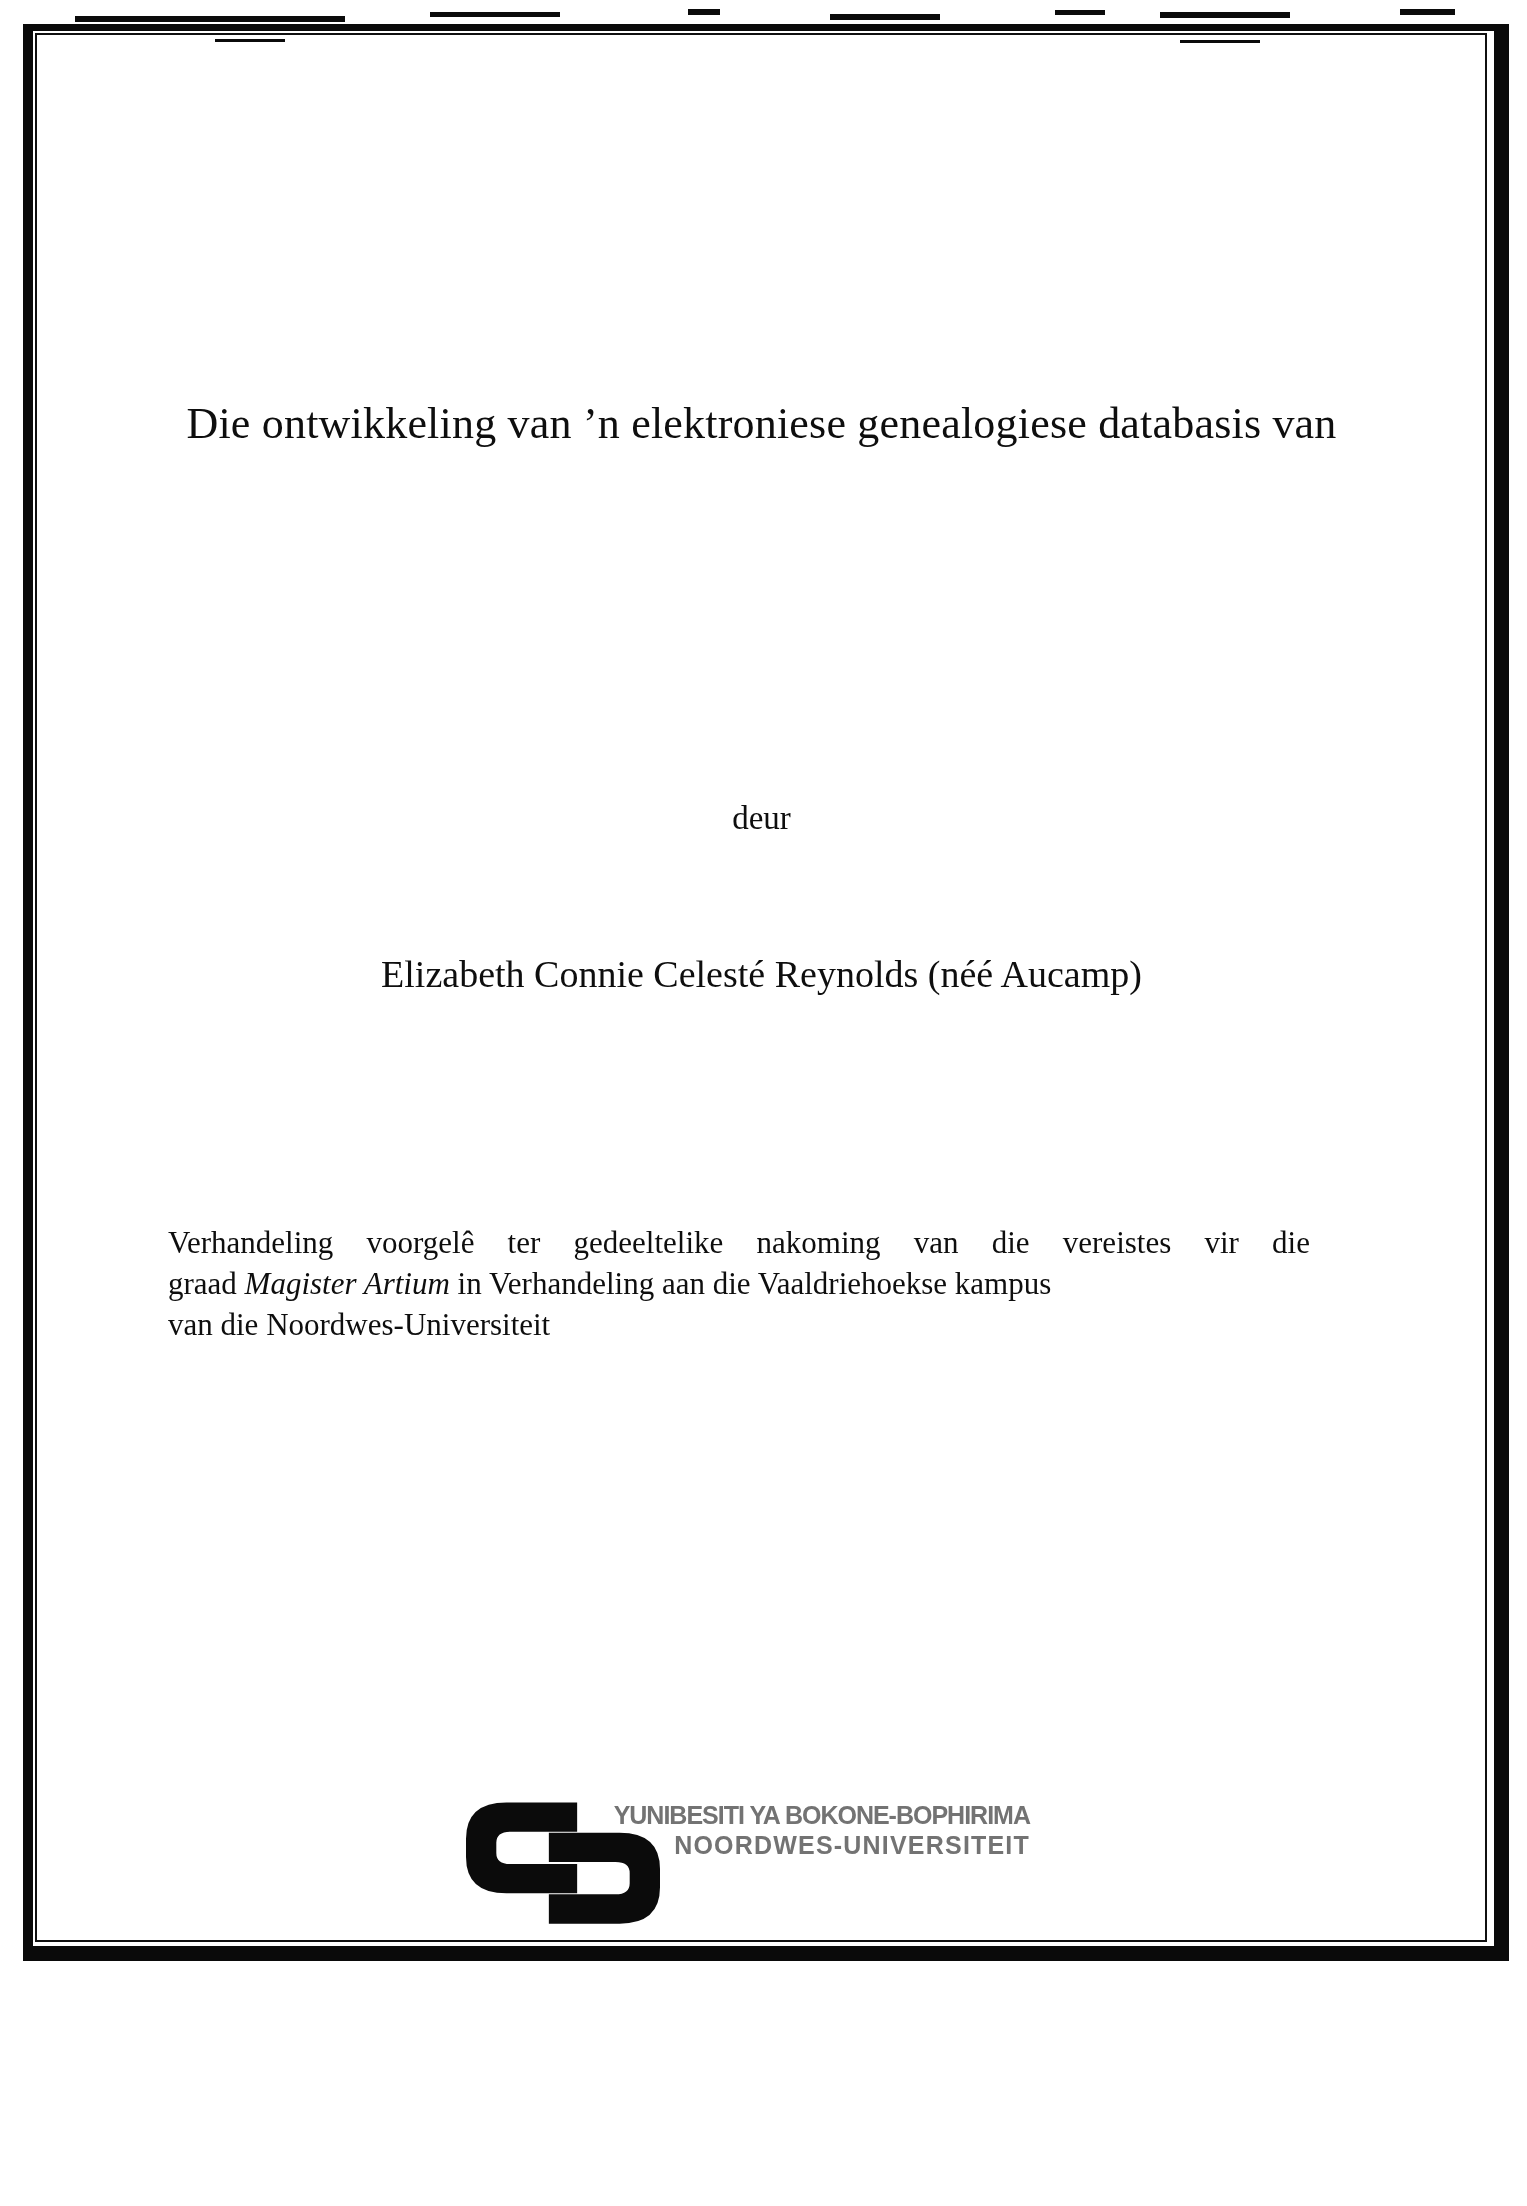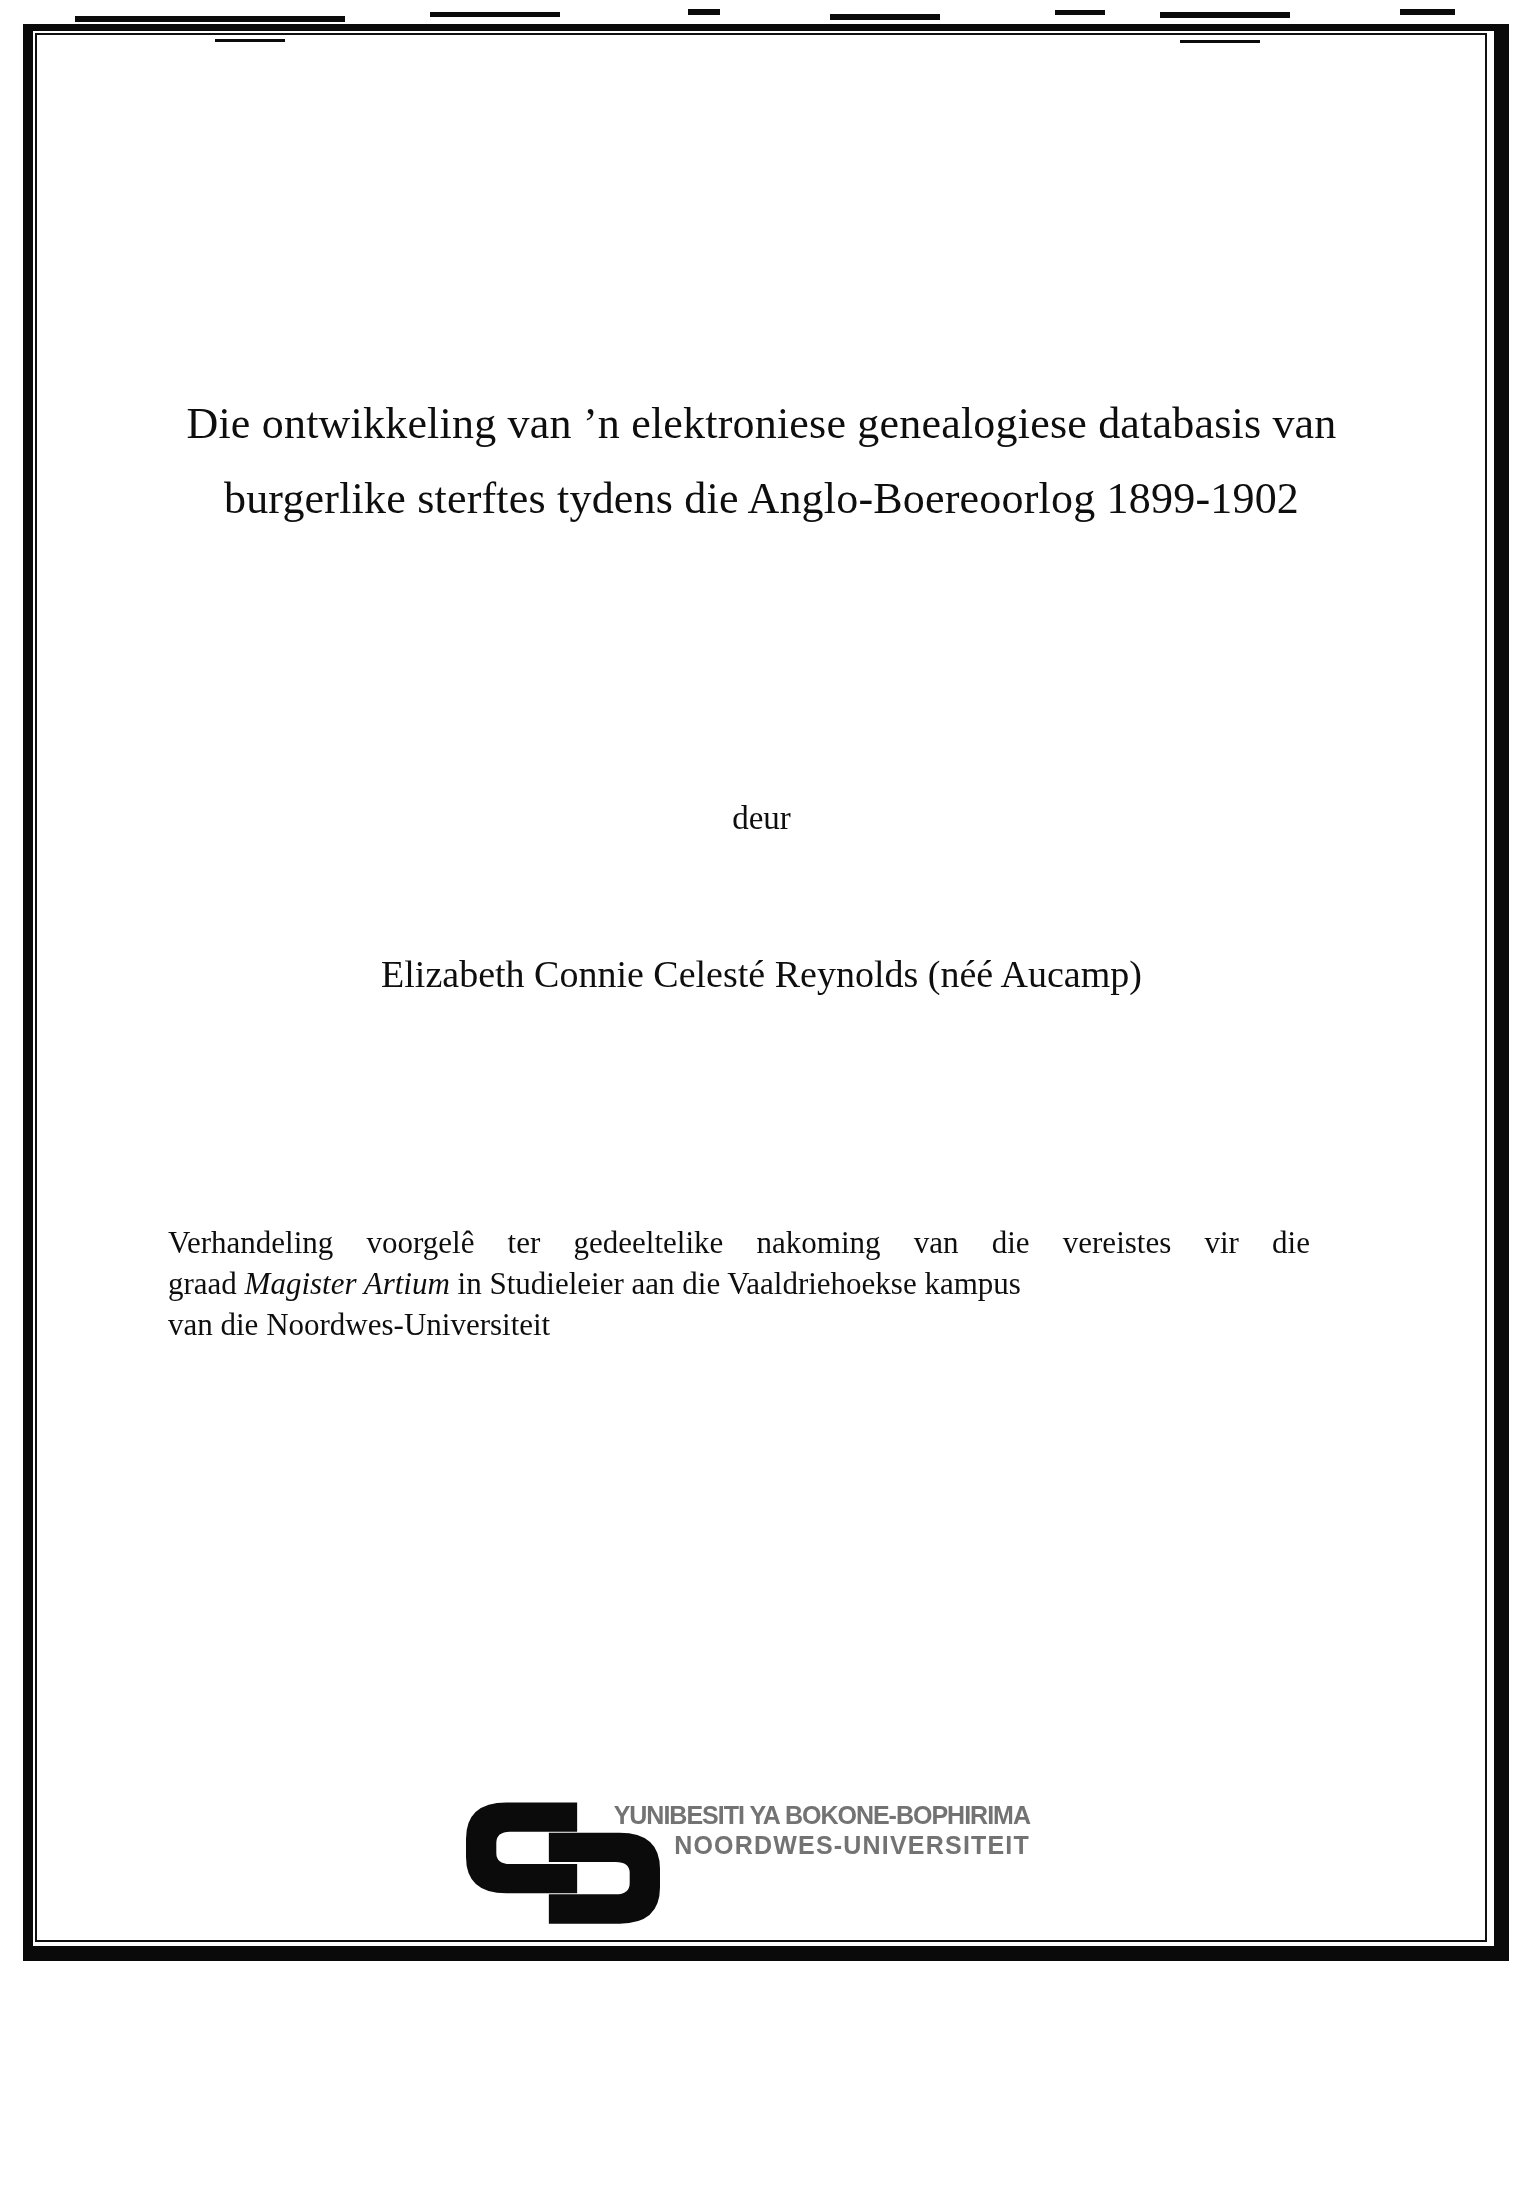--- a/index.html
+++ b/index.html
@@ -98,30 +98,29 @@
   <div class="artifact" style="left:1160px;top:12px; width:130px; height:6px;"></div>
   <div class="artifact" style="left:1400px;top:9px;  width:55px;  height:6px;"></div>
   <div class="artifact" style="left:215px; top:39px; width:70px;  height:3px;"></div>
   <div class="artifact" style="left:1180px;top:40px; width:80px;  height:3px;"></div>
 
   <div class="frame-outer"></div>
   <div class="frame-inner"></div>
 
   <div class="centered-band thesis-title">
     <div>Die ontwikkeling van ’n elektroniese genealogiese databasis van</div>
-    <div>burgerlike sterftes tydens die Anglo-Boereoorlog 1899-1902</div>
   </div>
 
   <div class="centered-band author">Elizabeth Connie Celesté Reynolds (néé Aucamp)</div>
 
   <div class="centered-band byline">deur</div>
 
   <div class="description">
     <div class="justified">Verhandeling voorgelê ter gedeeltelike nakoming van die vereistes vir die</div>
-    <div><span>graad </span><span class="italic">Magister Artium</span><span> in Studieleier aan die Vaaldriehoekse kampus</span></div>
+    <div><span>graad </span><span class="italic">Magister Artium</span><span> in Verhandeling aan die Vaaldriehoekse kampus</span></div>
     <div>van die Noordwes-Universiteit</div>
   </div>
 
 
   <svg class="nwu-logo" viewBox="0 0 192 120" aria-hidden="true">
     <path fill="#0b0b0b" d="M110 0 H40 Q0 0 0 36 V54 Q0 90 40 90 H110 V61 H44 Q30 61 30 50 V40 Q30 29 44 29 H110 Z"></path>
     <path fill="#0b0b0b" transform="rotate(180 96 60)" d="M110 0 H40 Q0 0 0 36 V54 Q0 90 40 90 H110 V61 H44 Q30 61 30 50 V40 Q30 29 44 29 H110 Z"></path>
   </svg>
 
   <div class="university-lines">

